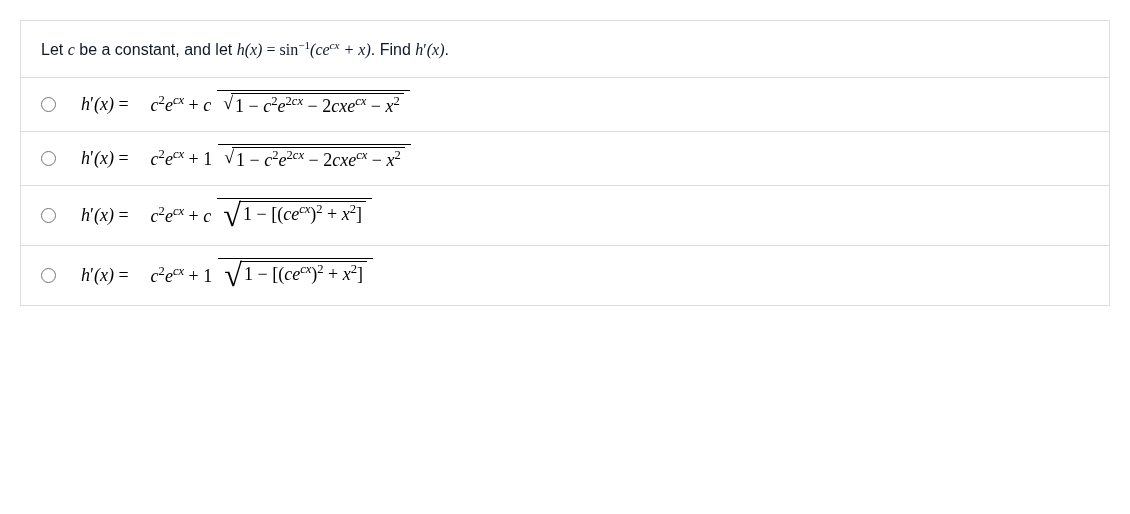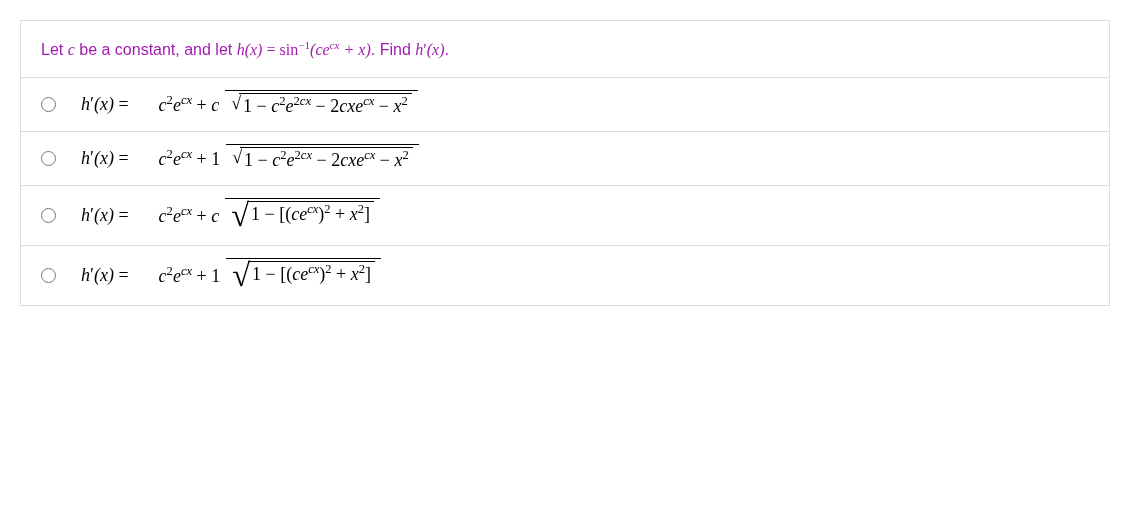--- a/index.html
+++ b/index.html
@@ -14,21 +14,21 @@
       width: 1130px;
     }
     .container {
       border: 1px solid #ddd;
       width: 100%;
     }
     .question-section {
       padding: 18px 20px;
       border-bottom: 1px solid #ddd;
       font-size: 16px;
-      color: #a21caf;
+      color: #0f172a;
     }
     .question-text {
       display: inline;
       font-family: Arial, sans-serif;
     }
     .math {
       font-family: 'Times New Roman', Times, serif;
       font-style: italic;
     }
     .math-upright {
@@ -56,21 +56,21 @@
     input[type="radio"] {
       width: 15px;
       height: 15px;
       cursor: pointer;
     }
     .option-math {
       font-family: 'Times New Roman', Times, serif;
       font-size: 18px;
       display: flex;
       align-items: center;
-      gap: 24px;
+      gap: 16px;
     }
     .fraction {
       display: inline-flex;
       flex-direction: row;
       align-items: center;
       vertical-align: middle;
     }
     .numerator {
       padding: 2px 6px;
       text-align: center;

